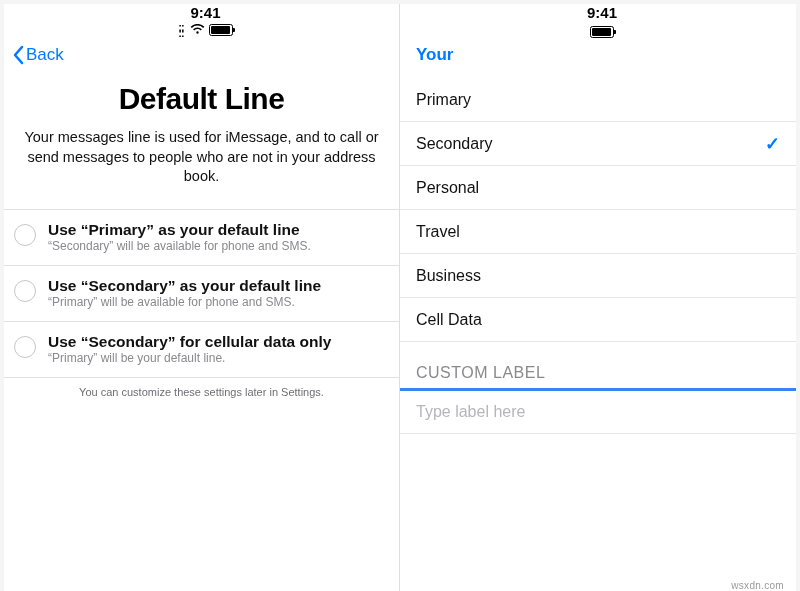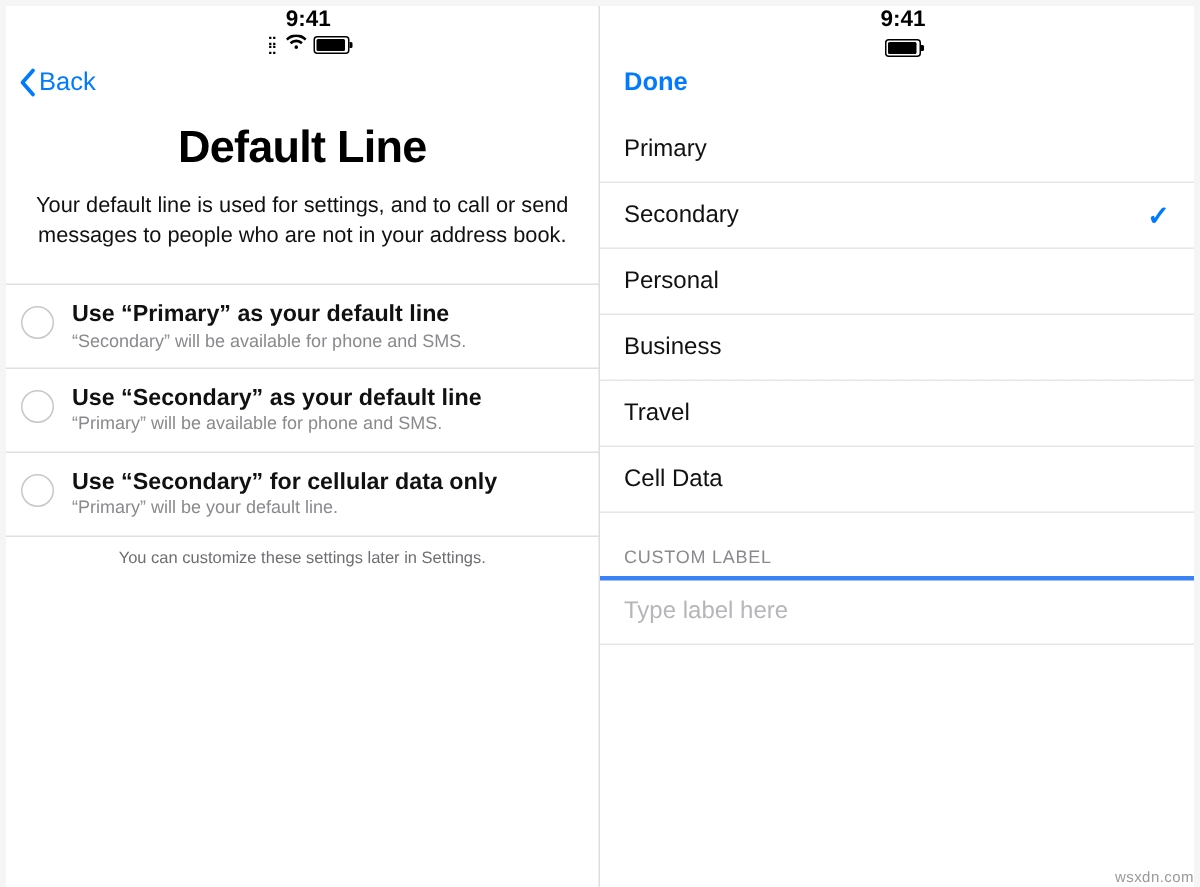--- a/index.html
+++ b/index.html
@@ -22,21 +22,21 @@
       flex: 1 1 50%;
       display: flex;
       flex-direction: column;
       background: #fff;
       position: relative;
     }
     .pane-left { border-right: 1px solid #ddd; }
     .watermark {
       position: absolute;
       bottom: 4px;
-      right: 0;
+      right: 12px;
       font-size: 10px;
       color: #999;
       letter-spacing: 0.3px;
     }
     
     .statusbar {
       height: 34px;
       display: flex;
       align-items: center;
       justify-content: space-between;
@@ -132,21 +132,21 @@
       justify-content: space-between;
       height: 44px;
       padding: 0 16px;
       font-size: 16px;
       color: #111;
       border-bottom: 1px solid #e6e6e8;
       cursor: pointer;
     }
     .row .check { color:#007aff; font-size: 18px; font-weight: 700; }
     .section-label {
-      font-size: 12px;
+      font-size: 16px;
       color: #8a8a8e;
       letter-spacing: 0.5px;
       padding: 22px 16px 6px;
     }
     .custom-input {
       width: 100%;
       border: none;
       border-top: 3px solid #3b82f6;
       border-bottom: 1px solid #e6e6e8;
       padding: 12px 16px;
@@ -179,21 +179,21 @@
     </div>
     <div class="nav">
       <div class="back">
         <svg width="12" height="20" viewBox="0 0 12 20">
             <path d="M10 2L3 10l7 8" stroke="#007aff" stroke-width="2.5" fill="none" stroke-linecap="round" stroke-linejoin="round"></path>
           </svg>
         <span>Back</span>
       </div>
     </div>
     <div class="title">Default Line</div>
-    <div class="desc">Your default line is used for settings, and to call or send messages to people who are not in your address book.</div>
+    <div class="desc">Your messages line is used for iMessage, and to call or send messages to people who are not in your address book.</div>
 
     <div class="options">
       <div class="opt">
         <span class="radio"></span>
         <div class="opt-text">
           <div class="t1">Use “Primary” as your default line</div>
           <div class="t2">“Secondary” will be available for phone and SMS.</div>
         </div>
       </div>
       <div class="opt">
@@ -217,39 +217,39 @@
   <div class="pane">
     <div class="statusbar">
       <span>9:41</span>
       <span class="sb-right">
         <span class="battery">
             <span class="fill"></span>
           </span>
       </span>
     </div>
     <div class="nav">
-      <div class="done">Done</div>
+      <div class="done">Your</div>
     </div>
 
     <div class="list">
       <div class="row">
         <span>Primary</span>
       </div>
       <div class="row">
         <span>Secondary</span>
         <span class="check">✓</span>
       </div>
       <div class="row">
         <span>Personal</span>
       </div>
       <div class="row">
+        <span>Travel</span>
+      </div>
+      <div class="row">
         <span>Business</span>
-      </div>
-      <div class="row">
-        <span>Travel</span>
       </div>
       <div class="row">
         <span>Cell Data</span>
       </div>
     </div>
 
     <div class="section-label">CUSTOM LABEL</div>
     <input class="custom-input" placeholder="Type label here" style="">
   </div>
 

